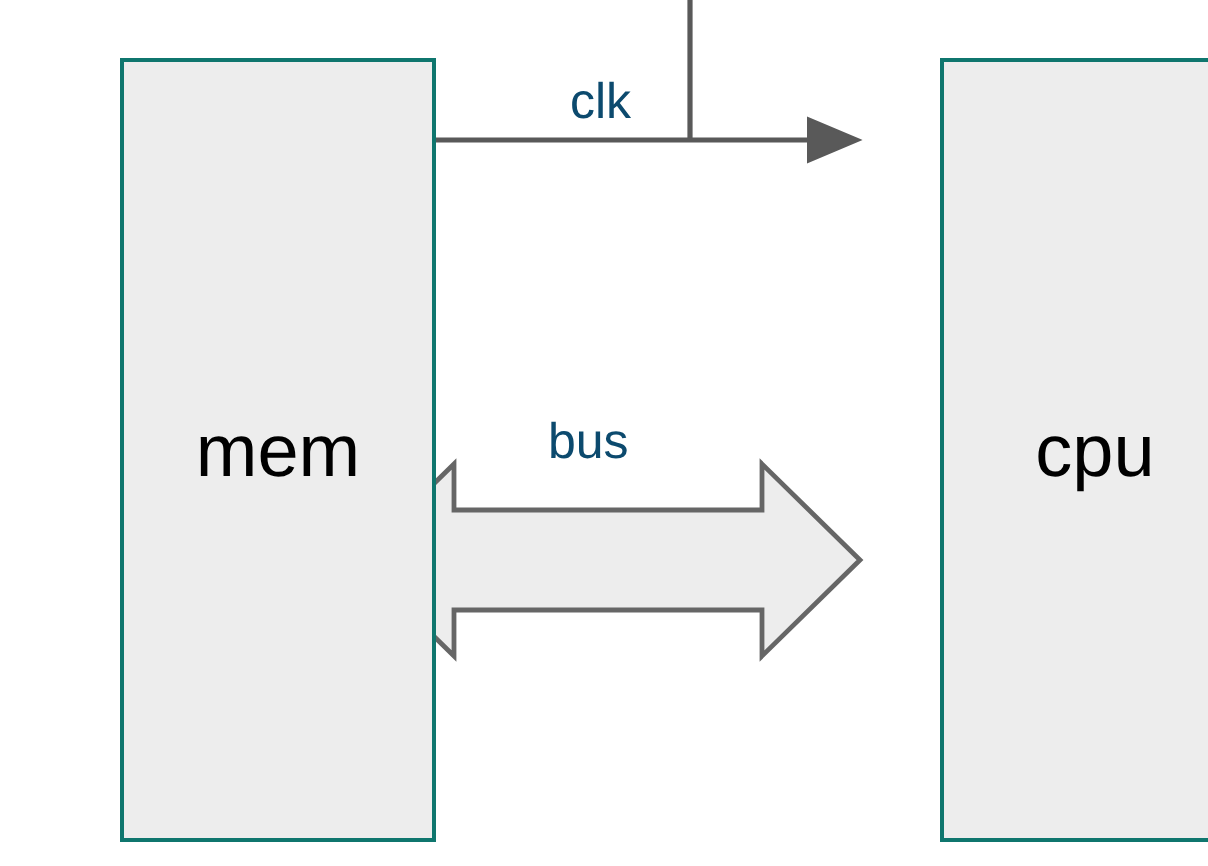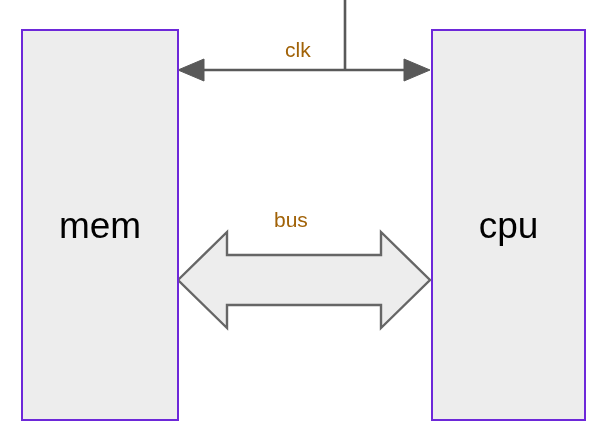--- a/index.html
+++ b/index.html
@@ -22,24 +22,25 @@
     left: 0;
     top: 0;
     width: 604px;
     height: 433px;
     display: block;
   }
   .node-box {
     position: absolute;
     box-sizing: border-box;
     background: #ededed;
-    border: 2px solid #6d28d9;
+    border: 2px solid #0f766e;
     display: flex;
     align-items: center;
     justify-content: center;
+    margin-left: 39px;
   }
   .node-label {
     font-family: "Liberation Sans", sans-serif;
     font-size: 37px;
     color: #000000;
     line-height: 1;
     letter-spacing: 0px;
   }
   #node-mem {
     left: 21px;
@@ -49,22 +50,22 @@
   }
   #node-cpu {
     left: 431px;
     top: 29px;
     width: 155px;
     height: 392px;
   }
   .edge-label {
     position: absolute;
     font-family: "Liberation Sans", sans-serif;
-    font-size: 21px;
-    color: #a16207;
+    font-size: 25px;
+    color: #0c4a6e;
     line-height: 1;
     white-space: nowrap;
     background: transparent;
   }
   #label-clk {
     left: 285px;
     top: 39px;
   }
   #label-bus {
     left: 274px;

